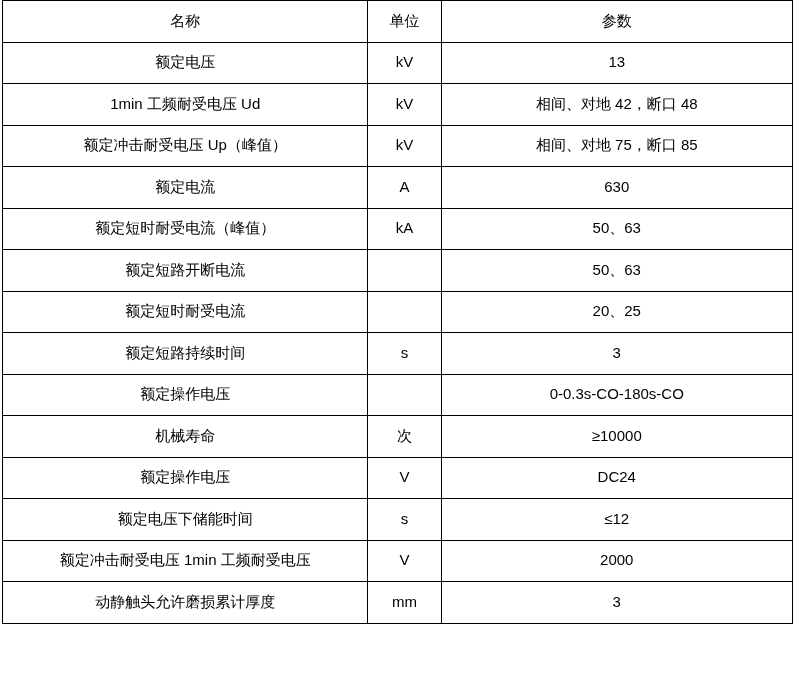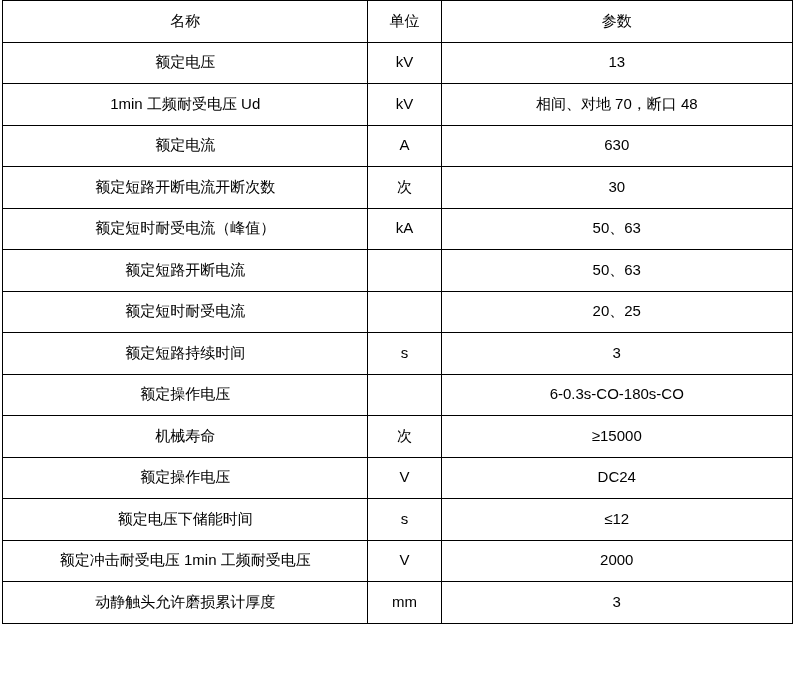--- a/index.html
+++ b/index.html
@@ -60,31 +60,31 @@
   </thead>
   <tbody>
     <tr>
       <td class="cell-name">额定电压</td>
       <td class="cell-unit">kV</td>
       <td class="cell-param">13</td>
     </tr>
     <tr>
       <td class="cell-name">1min 工频耐受电压 Ud</td>
       <td class="cell-unit">kV</td>
-      <td class="cell-param">相间、对地 70，断口 48</td>
+      <td class="cell-param">相间、对地 42，断口 48</td>
+    </tr>
+    <tr>
+      <td class="cell-name">额定冲击耐受电压 Up（峰值）</td>
+      <td class="cell-unit">kV</td>
+      <td class="cell-param">相间、对地 75，断口 85</td>
     </tr>
     <tr>
       <td class="cell-name">额定电流</td>
       <td class="cell-unit">A</td>
       <td class="cell-param">630</td>
-    </tr>
-    <tr>
-      <td class="cell-name">额定短路开断电流开断次数</td>
-      <td class="cell-unit">次</td>
-      <td class="cell-param">30</td>
     </tr>
     <tr>
       <td class="cell-name">额定短时耐受电流（峰值）</td>
       <td class="cell-unit">kA</td>
       <td class="cell-param">50、63</td>
     </tr>
     <tr>
       <td class="cell-name">额定短路开断电流</td>
       <td class="cell-unit"></td>
       <td class="cell-param">50、63</td>
@@ -95,26 +95,26 @@
       <td class="cell-param">20、25</td>
     </tr>
     <tr>
       <td class="cell-name">额定短路持续时间</td>
       <td class="cell-unit">s</td>
       <td class="cell-param">3</td>
     </tr>
     <tr>
       <td class="cell-name">额定操作电压</td>
       <td class="cell-unit"></td>
-      <td class="cell-param">6-0.3s-CO-180s-CO</td>
+      <td class="cell-param">0-0.3s-CO-180s-CO</td>
     </tr>
     <tr>
       <td class="cell-name">机械寿命</td>
       <td class="cell-unit">次</td>
-      <td class="cell-param">≥15000</td>
+      <td class="cell-param">≥10000</td>
     </tr>
     <tr>
       <td class="cell-name">额定操作电压</td>
       <td class="cell-unit">V</td>
       <td class="cell-param">DC24</td>
     </tr>
     <tr>
       <td class="cell-name">额定电压下储能时间</td>
       <td class="cell-unit">s</td>
       <td class="cell-param">≤12</td>

